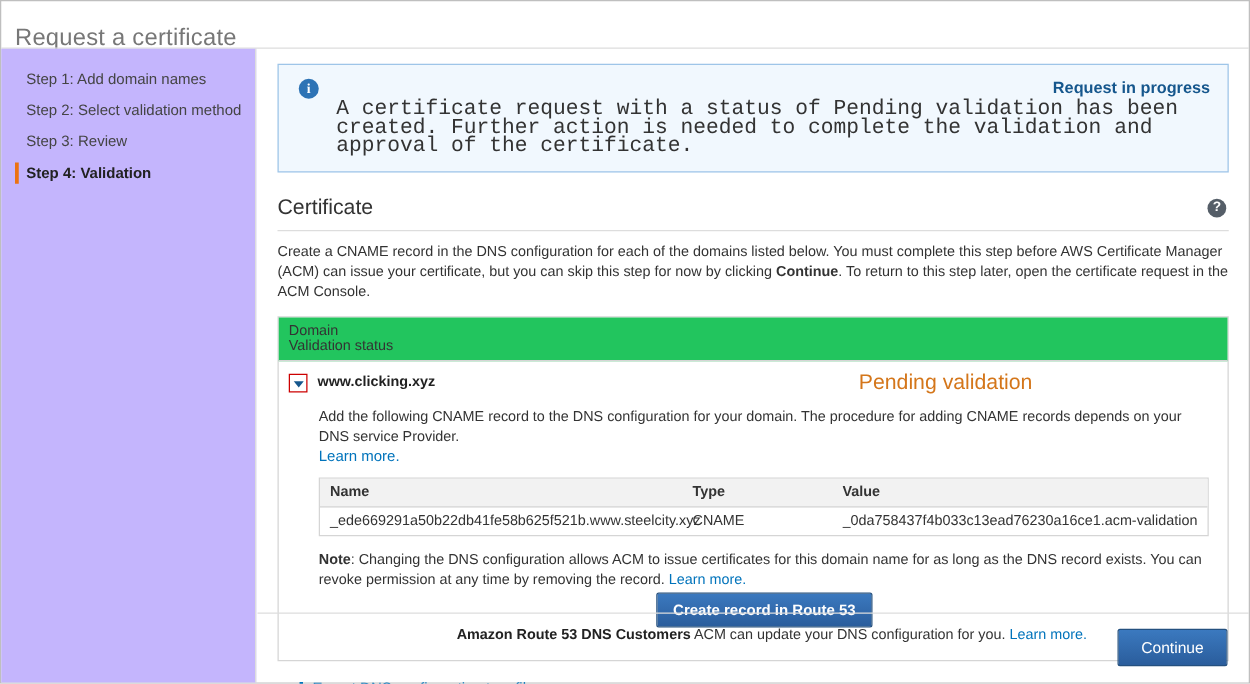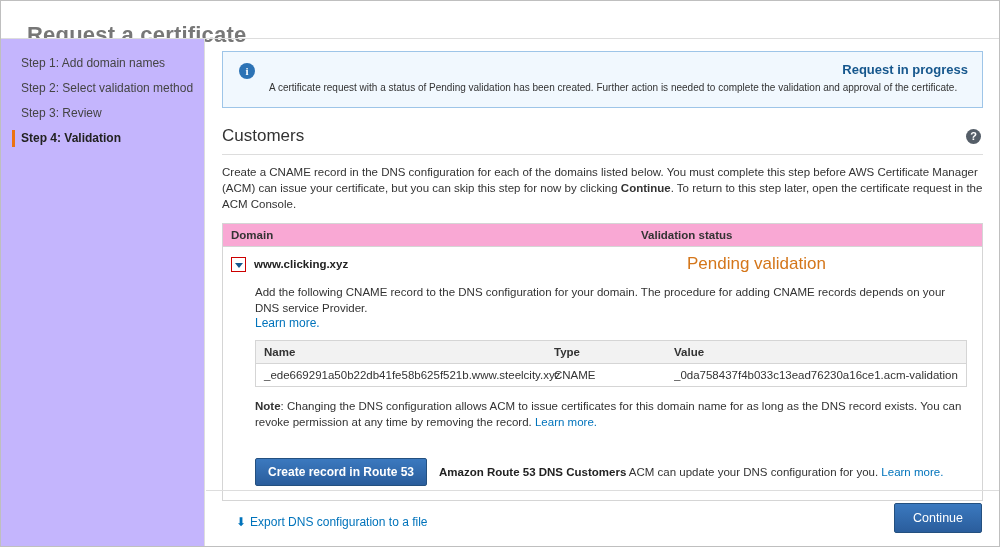--- a/index.html
+++ b/index.html
@@ -16,25 +16,25 @@
   #page {
     position: relative;
     width: 1000px;
     height: 547px;
     border: 1px solid #bfbfbf;
     background: #ffffff;
   }
   
   .page-title {
     position: absolute;
-    left: 26px;
+    left: 11px;
     top: 6px;
-    font-size: 22px;
+    font-size: 19px;
     color: #777777;
-    font-weight: bold;
+    font-weight: normal;
     letter-spacing: 0.2px;
   }
   .header-rule {
     position: absolute;
     left: 0; top: 37px;
     width: 998px; height: 1px;
     background: #dddddd;
   }
   
   .sidebar {
@@ -98,23 +98,24 @@
   }
   .alert-title {
     color: #16578d;
     font-size: 13px;
     font-weight: bold;
     margin-bottom: 3px;
     text-align: right;
   }
   .alert-body {
     color: #333333;
-    font-size: 10px;
+    font-size: 17px;
     line-height: 15px;
     max-width: 690px;
+    font-family: Liberation Mono, monospace;
   }
   
   .section-head {
     margin-top: 18px;
     position: relative;
     padding-bottom: 8px;
     border-bottom: 1px solid #dddddd;
   }
   .section-title {
     font-size: 17px;
@@ -143,26 +144,27 @@
   }
   .section-desc b { font-weight: bold; }
   
   .panel {
     margin-top: 11px;
     border: 1px solid #d5d5d5;
     background: #ffffff;
   }
   .panel-header {
     display: flex;
-    background: #f9a8d4;
+    background: #22c55e;
     border-bottom: 1px solid #d5d5d5;
-    font-weight: bold;
+    font-weight: normal;
     font-size: 11.5px;
     color: #333333;
     padding: 5px 8px;
+    flex-direction: column;
   }
   .col-domain { width: 410px; }
   .col-status { flex: 1; }
   .domain-row {
     display: flex;
     align-items: center;
     padding: 7px 8px 6px 8px;
     font-size: 11.5px;
   }
   .expander {
@@ -227,23 +229,24 @@
   .rc-type { width: 120px; }
   .rc-value { flex: 1; overflow: hidden; white-space: nowrap; }
   .note {
     margin-top: 11px;
     font-size: 11.5px;
     line-height: 16px;
     max-width: 730px;
   }
   .note b { font-weight: bold; }
   .action-row {
-    margin-top: 28px;
+    margin-top: 2px;
     display: flex;
     align-items: center;
+    flex-direction: column;
   }
   .btn-primary {
     background: #2c5f9e;
     background: linear-gradient(#3b79bf, #2a5d9c);
     border: 1px solid #24507f;
     color: #ffffff;
     font-size: 12px;
     font-weight: bold;
     padding: 6px 12px;
     border-radius: 2px;
@@ -308,21 +311,21 @@
 
   <div class="main">
 
     <div class="alert">
       <div class="alert-icon">i</div>
       <div class="alert-title">Request in progress</div>
       <div class="alert-body">A certificate request with a status of Pending validation has been created. Further action is needed to complete the validation and approval of the certificate.</div>
     </div>
 
     <div class="section-head">
-      <div class="section-title">Customers</div>
+      <div class="section-title">Certificate</div>
       <div class="help-icon">?</div>
     </div>
 
     <div class="section-desc">
       <span>Create a CNAME record in the DNS configuration for each of the domains listed below. You must complete this step before AWS Certificate Manager (ACM) can issue your certificate, but you can skip this step for now by clicking </span><b>Continue</b><span>. To return to this step later, open the certificate request in the ACM Console.</span>
     </div>
 
     <div class="panel">
       <div class="panel-header">
         <div class="col-domain">Domain</div>

